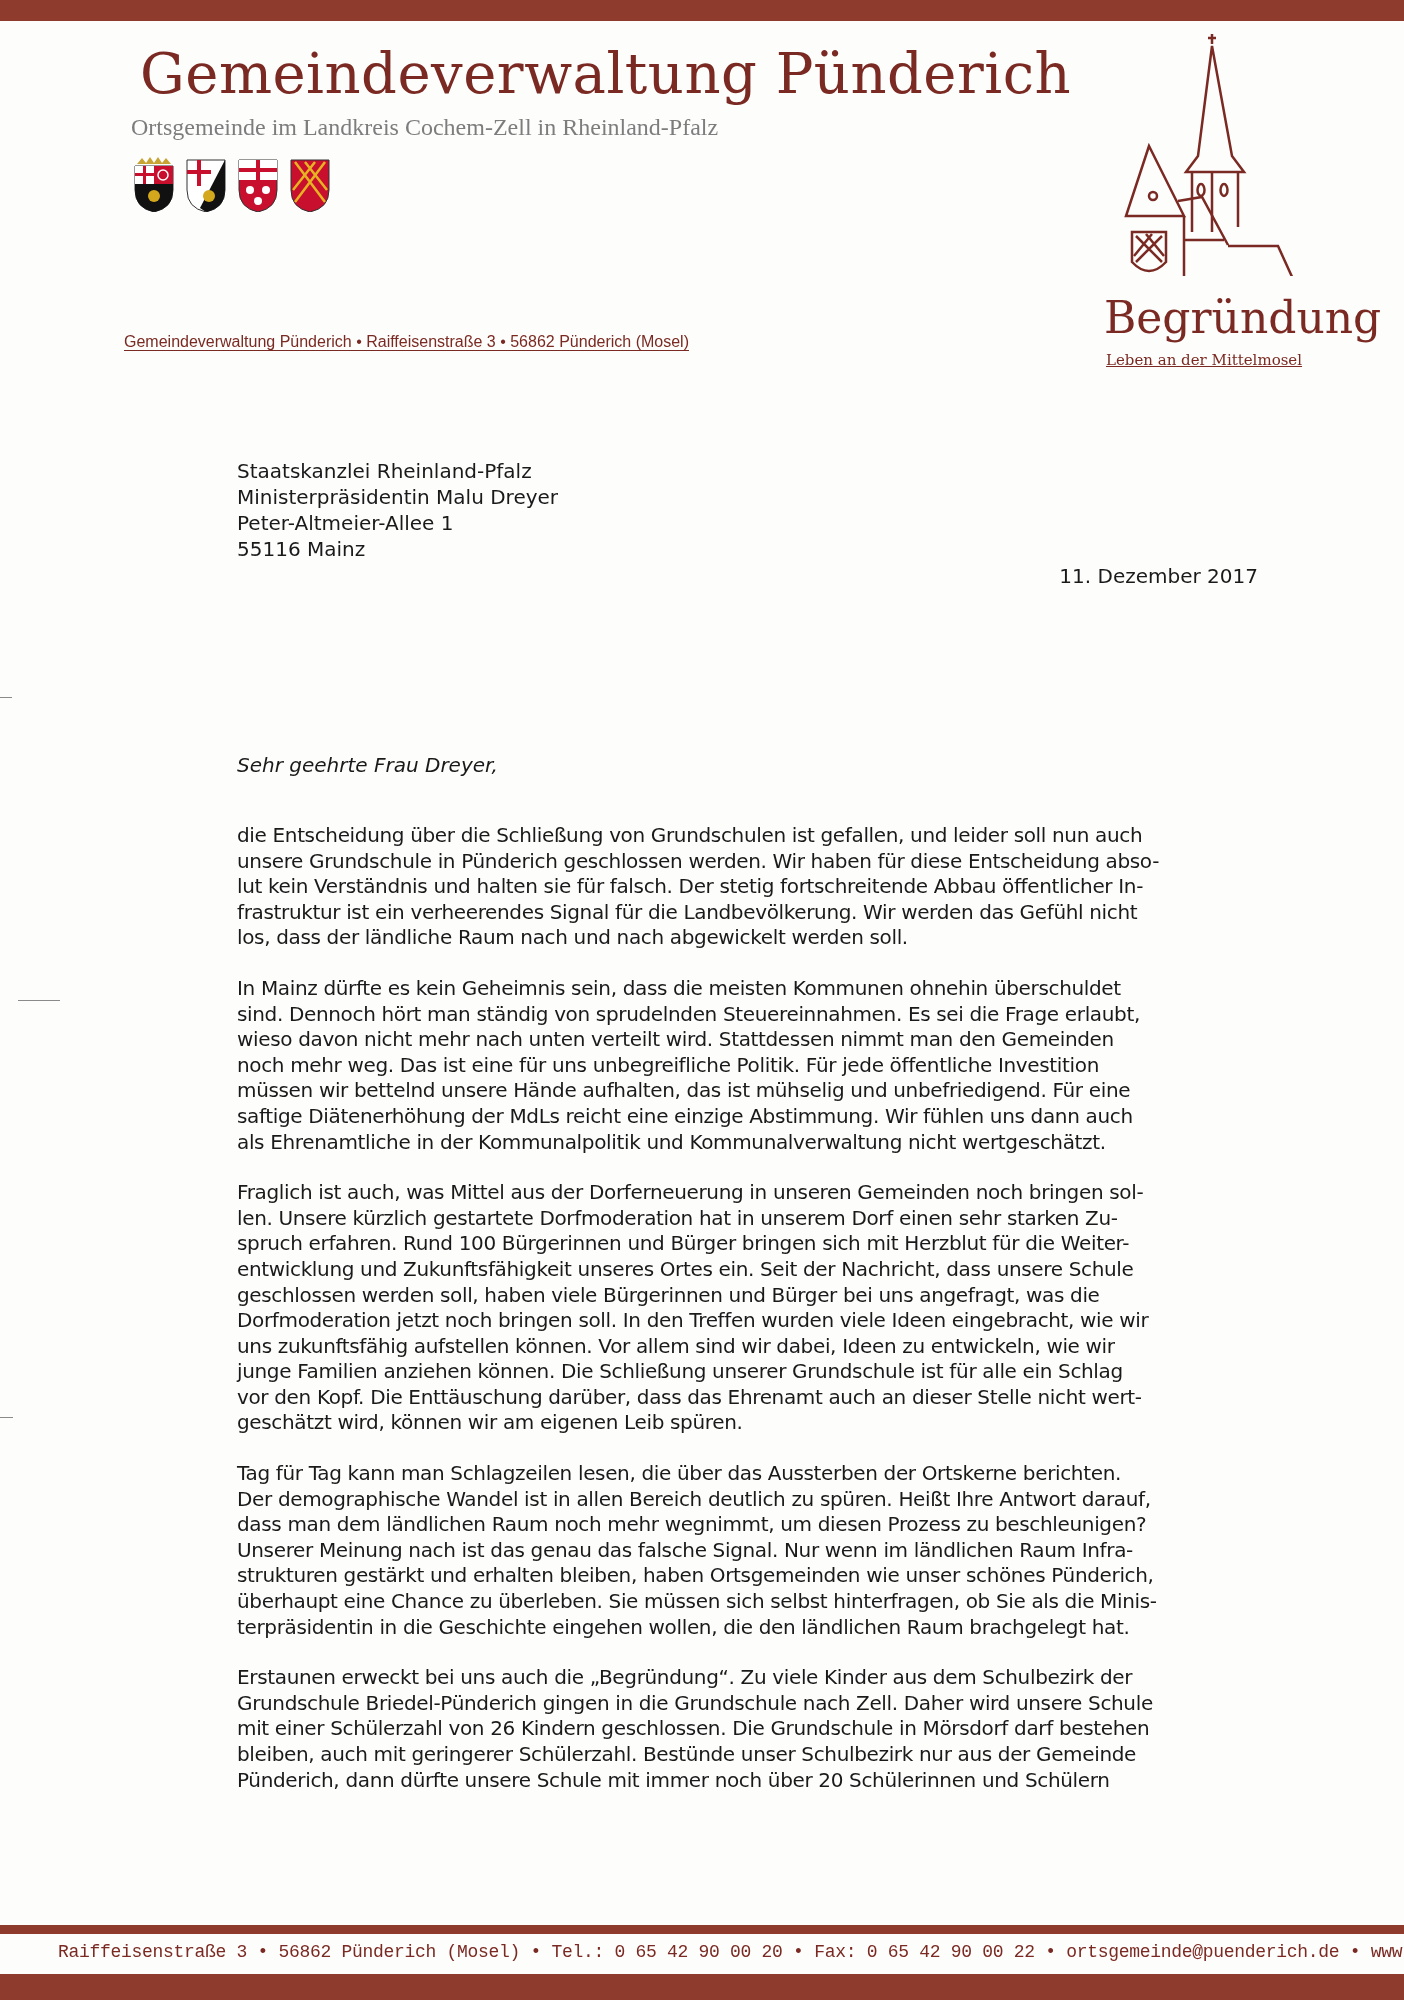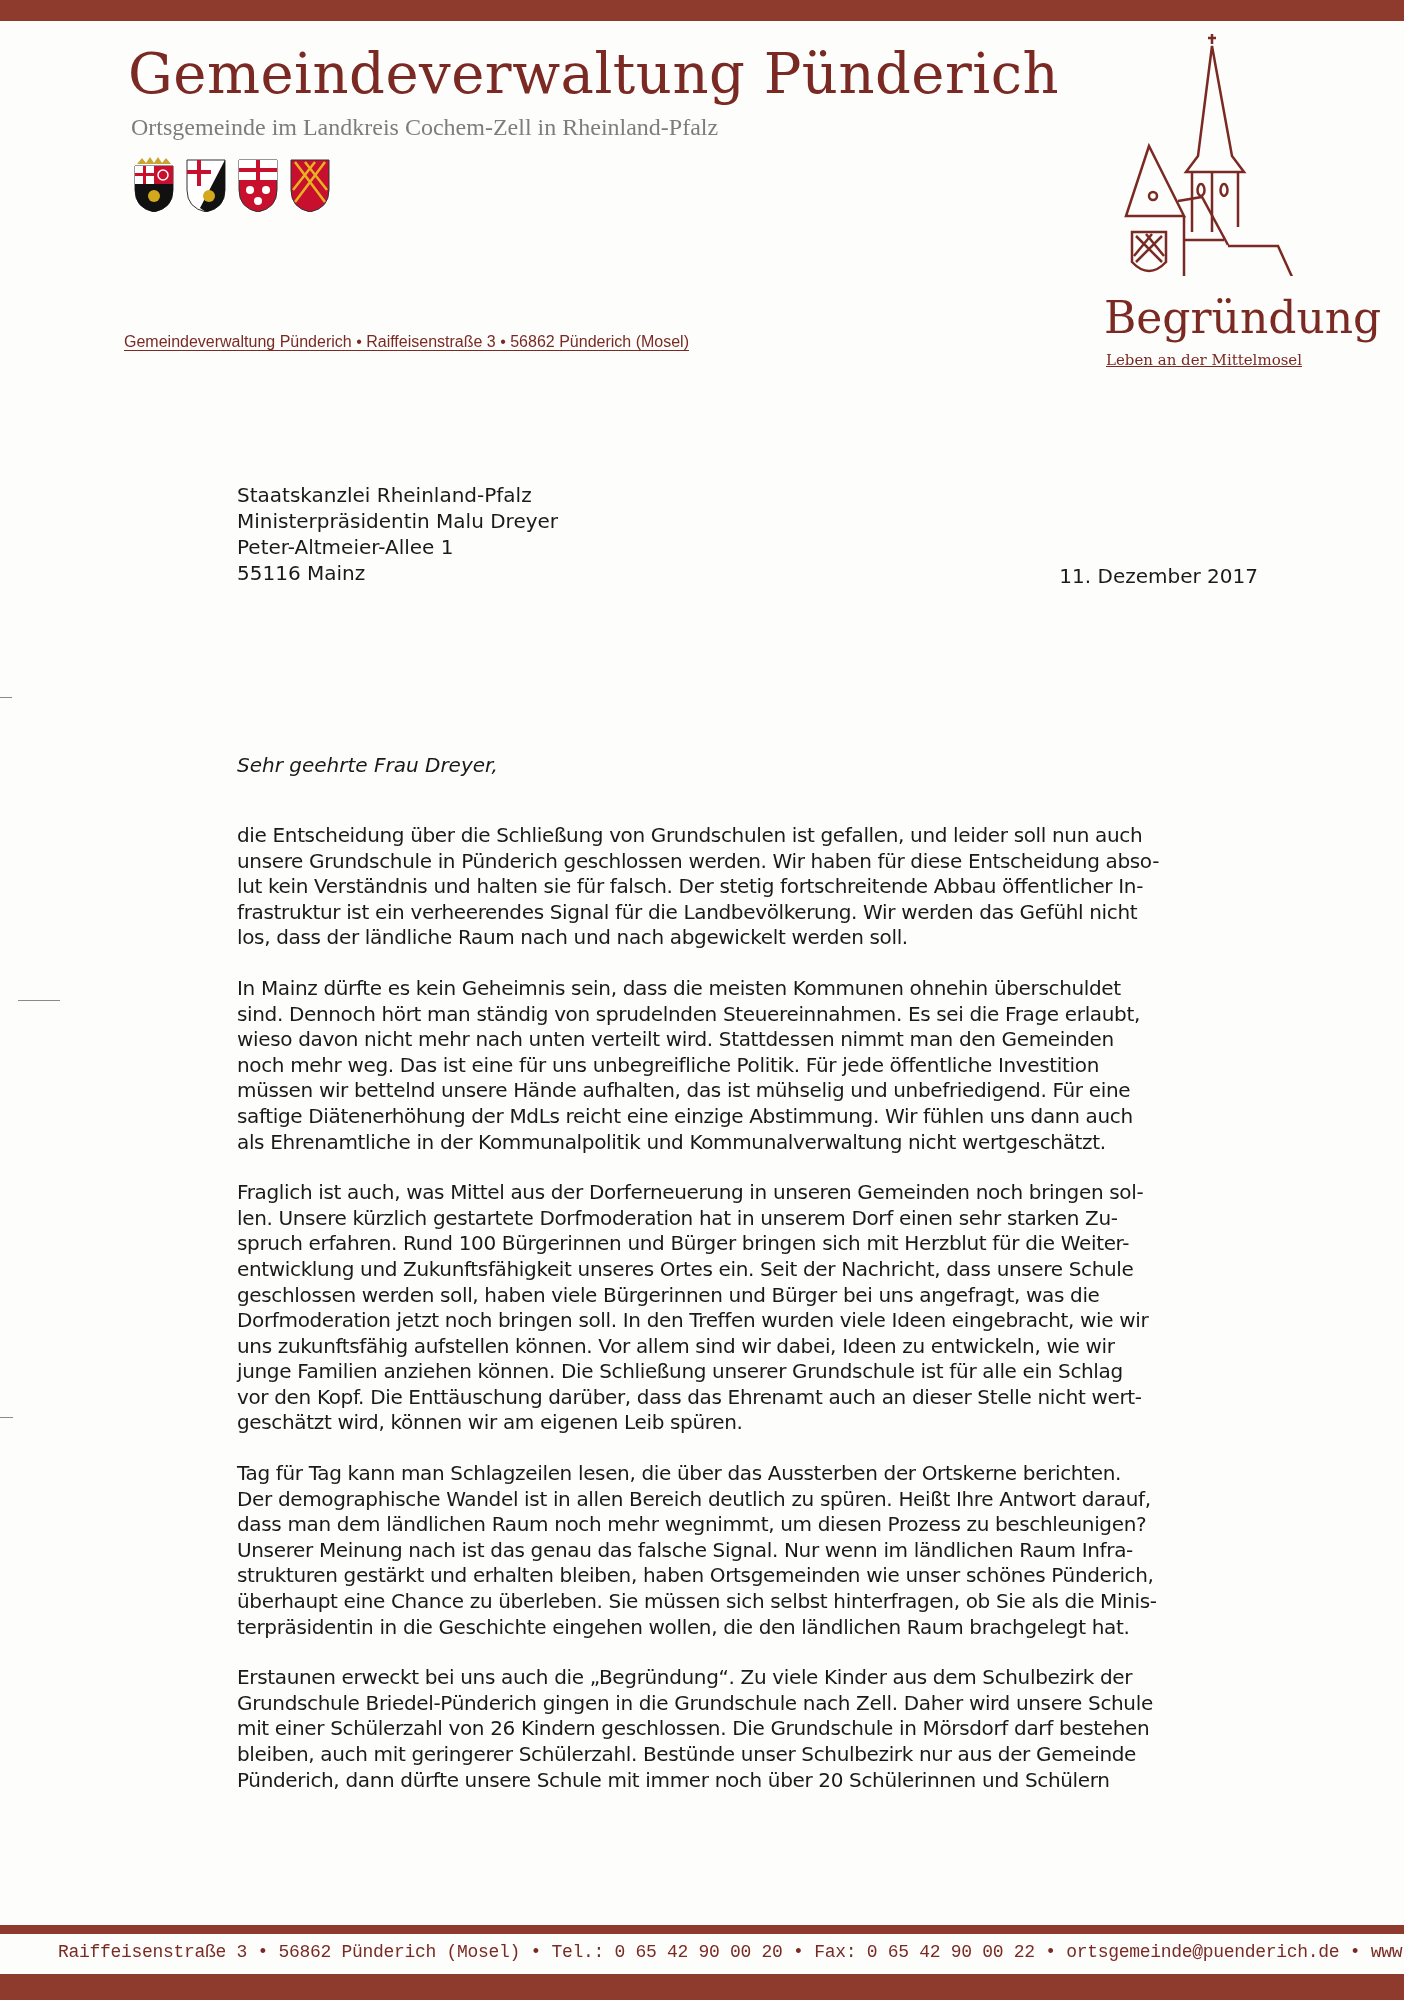--- a/index.html
+++ b/index.html
@@ -3,21 +3,21 @@
 <meta charset="utf-8">
 <style>
   html, body { margin: 0; padding: 0; }
   body {
     width: 1404px; height: 2000px; position: relative; overflow: hidden;
     background: #fdfdfc; color: #1a1a1a;
     font-family: "DejaVu Sans", sans-serif;
   }
   .top-bar { position: absolute; left: 0; top: 0; width: 1404px; height: 21px; background: #8e3a2c; }
   .letterhead-title {
-    position: absolute; left: 128px; top: 46px; margin: 0;
+    position: absolute; left: 140px; top: 46px; margin: 0;
     font-family: "DejaVu Serif", serif; font-weight: normal;
     font-size: 56px; letter-spacing: 0.5px; color: #7a2a22; line-height: 1;
   }
   .letterhead-subtitle {
     position: absolute; left: 131px; top: 114px;
     font-family: "Liberation Serif", serif; font-size: 24px; color: #7d7d7d;
   }
   .crests { position: absolute; left: 131px; top: 156px; display: flex; gap: 6px; }
   .crest { width: 46px; height: 56px; }
   .sender-line {
@@ -29,21 +29,21 @@
   .logo-name {
     position: absolute; left: 1104px; top: 296px;
     font-family: "DejaVu Serif", serif; font-size: 44px; color: #7a2a22; line-height: 1;
   }
   .logo-tagline {
     position: absolute; left: 1106px; top: 351px;
     font-family: "DejaVu Serif", serif; font-size: 15px; color: #7a2a22; text-decoration: underline;
   }
   .recipient {
     position: absolute; left: 237px; top: 458px;
-    font-family: "DejaVu Sans", sans-serif; font-size: 20px; line-height: 26px; color: #1a1a1a; margin-top: 24px;
+    font-family: "DejaVu Sans", sans-serif; font-size: 20px; line-height: 26px; color: #1a1a1a;
   }
   .recipient div { white-space: nowrap; }
   .date {
     position: absolute; right: 146px; top: 563px;
     font-size: 20px; line-height: 26px;
   }
   .salutation {
     position: absolute; left: 237px; top: 752px;
     font-size: 20px; font-style: italic; line-height: 26px;
   }

